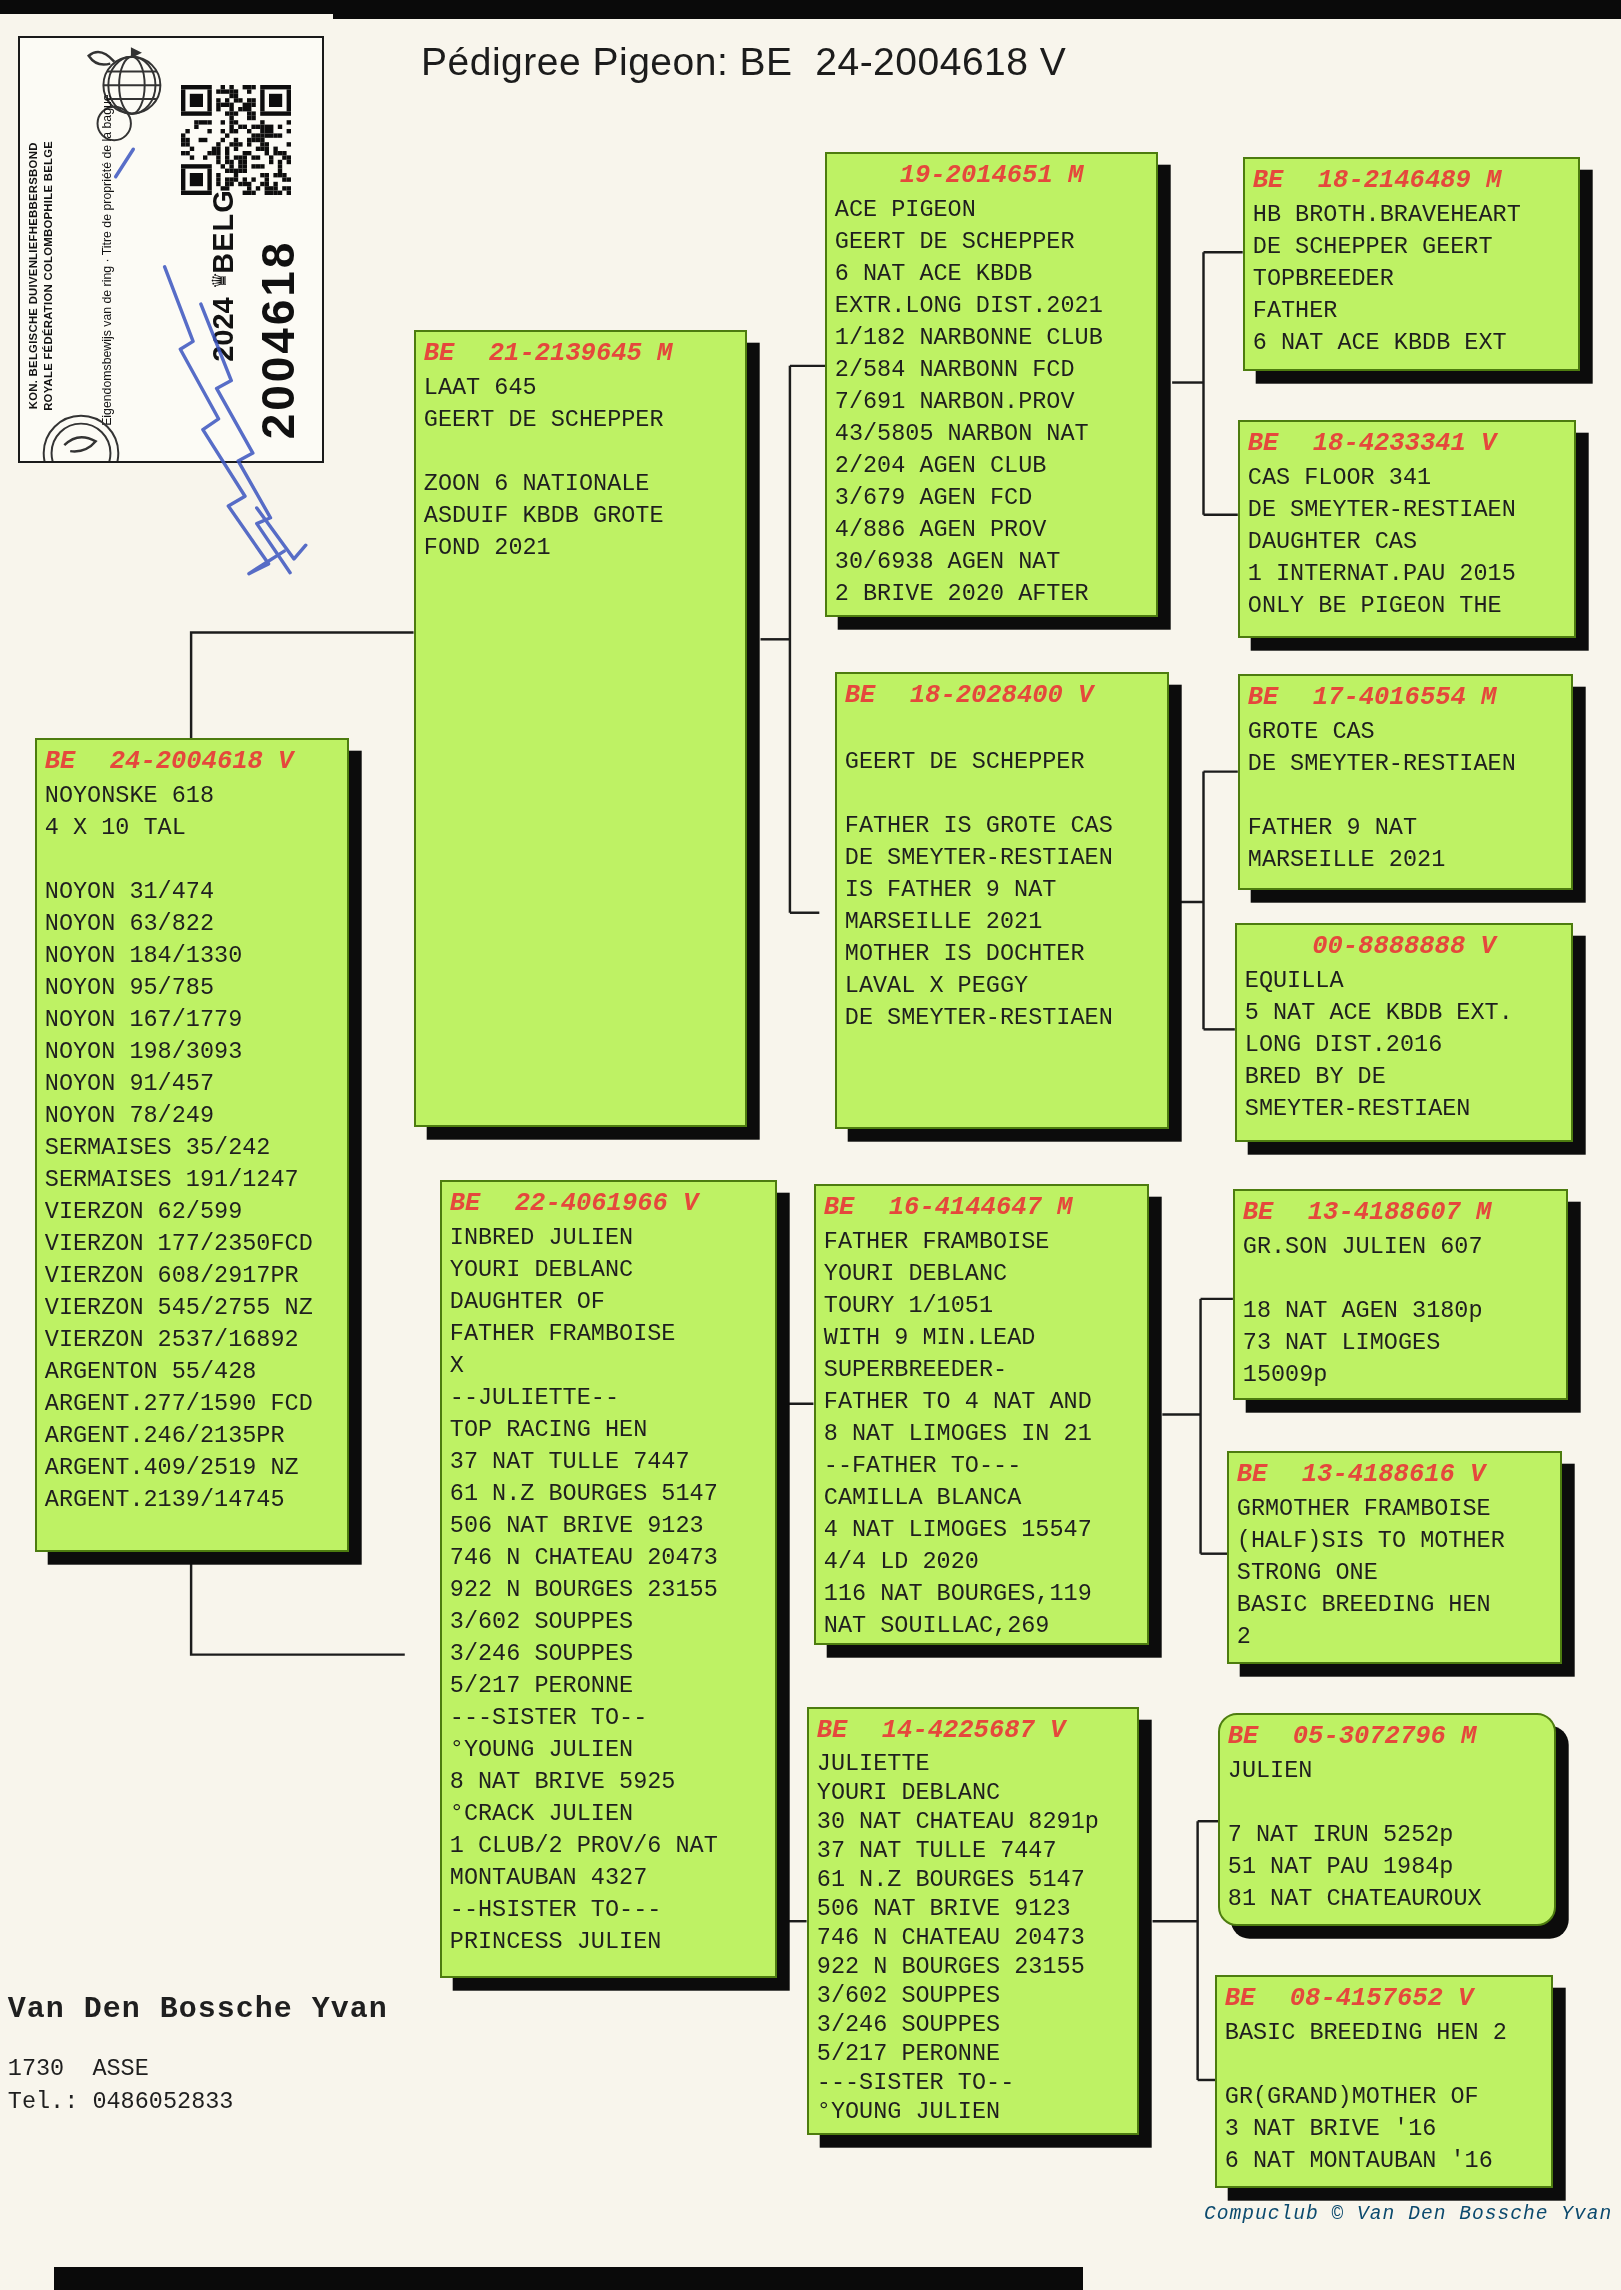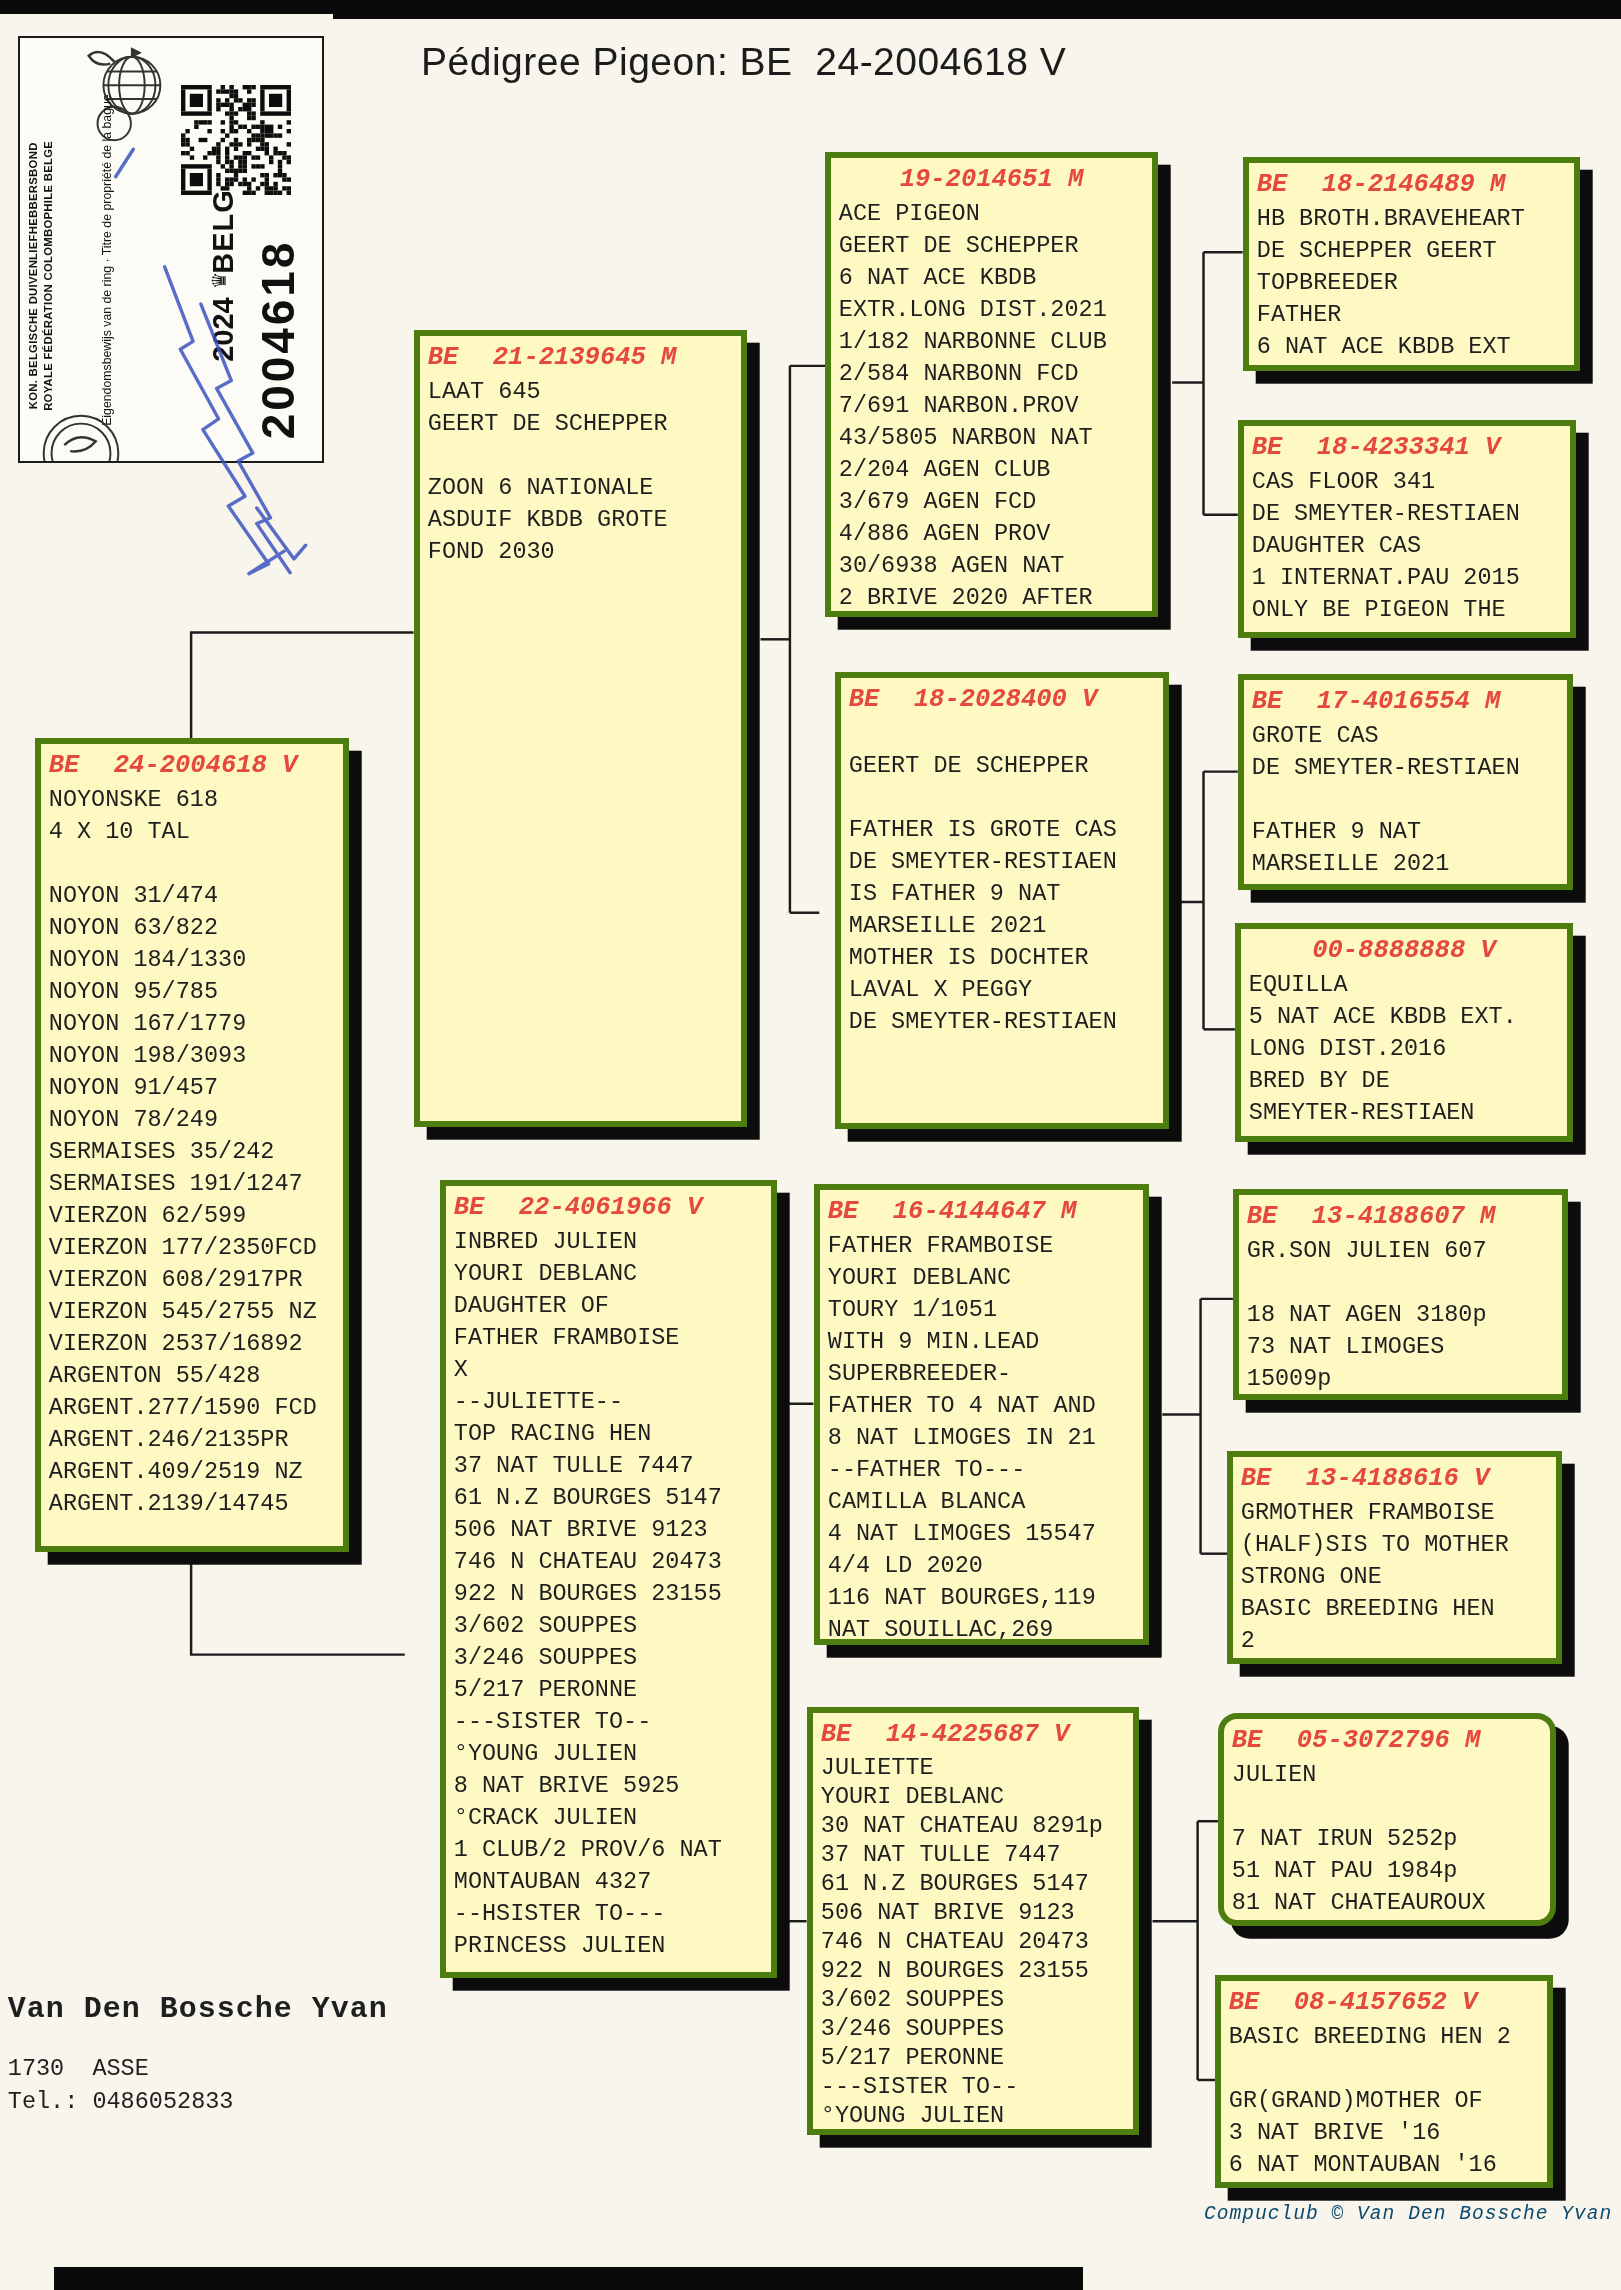--- a/index.html
+++ b/index.html
@@ -10,21 +10,21 @@
     color:#1f1f1f;
   }
   .scanbar{position:absolute;background:#0a0a0a;}
   .title{
     position:absolute;left:421px;top:27.4px;
     font-family:"Liberation Sans","DejaVu Sans",sans-serif;
     font-size:39px;letter-spacing:0.5px;color:#1c1c1c;white-space:pre;margin-top:13px;
   }
   
   .pbox{
-    position:absolute;background:#fef9c3;border:6px solid #4d7c0f;
+    position:absolute;background:#bef264;border:2px solid #4d7c0f;
     box-shadow:12.7px 12.7px 0 0 #0c0c0c;overflow:hidden;box-sizing:border-box;
   }
   .phead{
     padding:6.9px 7.8px 2px 7.8px;font-size:25.5px;font-weight:bold;font-style:italic;
     color:#e5483c;white-space:pre;
   }
   .phead .pfx{display:inline-block;min-width:65px;}
   .phead.center{text-align:center;}
   .plines{padding:2px 5.9px 0 7.8px;font-size:23.5px;}
   .pline{min-height:32px;line-height:32px;white-space:pre;}
@@ -386,21 +386,21 @@
 </div>
 
 <div class="pbox" style="left:414px;top:330px;width:333px;height:797px;">
   <div class="phead"><span class="pfx">BE</span><span>21-2139645 M</span></div>
   <div class="plines">
       <div class="pline">LAAT 645</div>
       <div class="pline">GEERT DE SCHEPPER</div>
       <div class="pline">&nbsp;</div>
       <div class="pline">ZOON 6 NATIONALE</div>
       <div class="pline">ASDUIF KBDB GROTE</div>
-      <div class="pline">FOND 2030</div>
+      <div class="pline">FOND 2021</div>
     </div>
 </div>
 
 <div class="pbox" style="left:405px;top:1180px;width:337px;height:798px;margin-left:35px;">
   <div class="phead"><span class="pfx">BE</span><span>22-4061966 V</span></div>
   <div class="plines">
       <div class="pline">INBRED JULIEN</div>
       <div class="pline">YOURI DEBLANC</div>
       <div class="pline">DAUGHTER OF</div>
       <div class="pline">FATHER FRAMBOISE</div>

